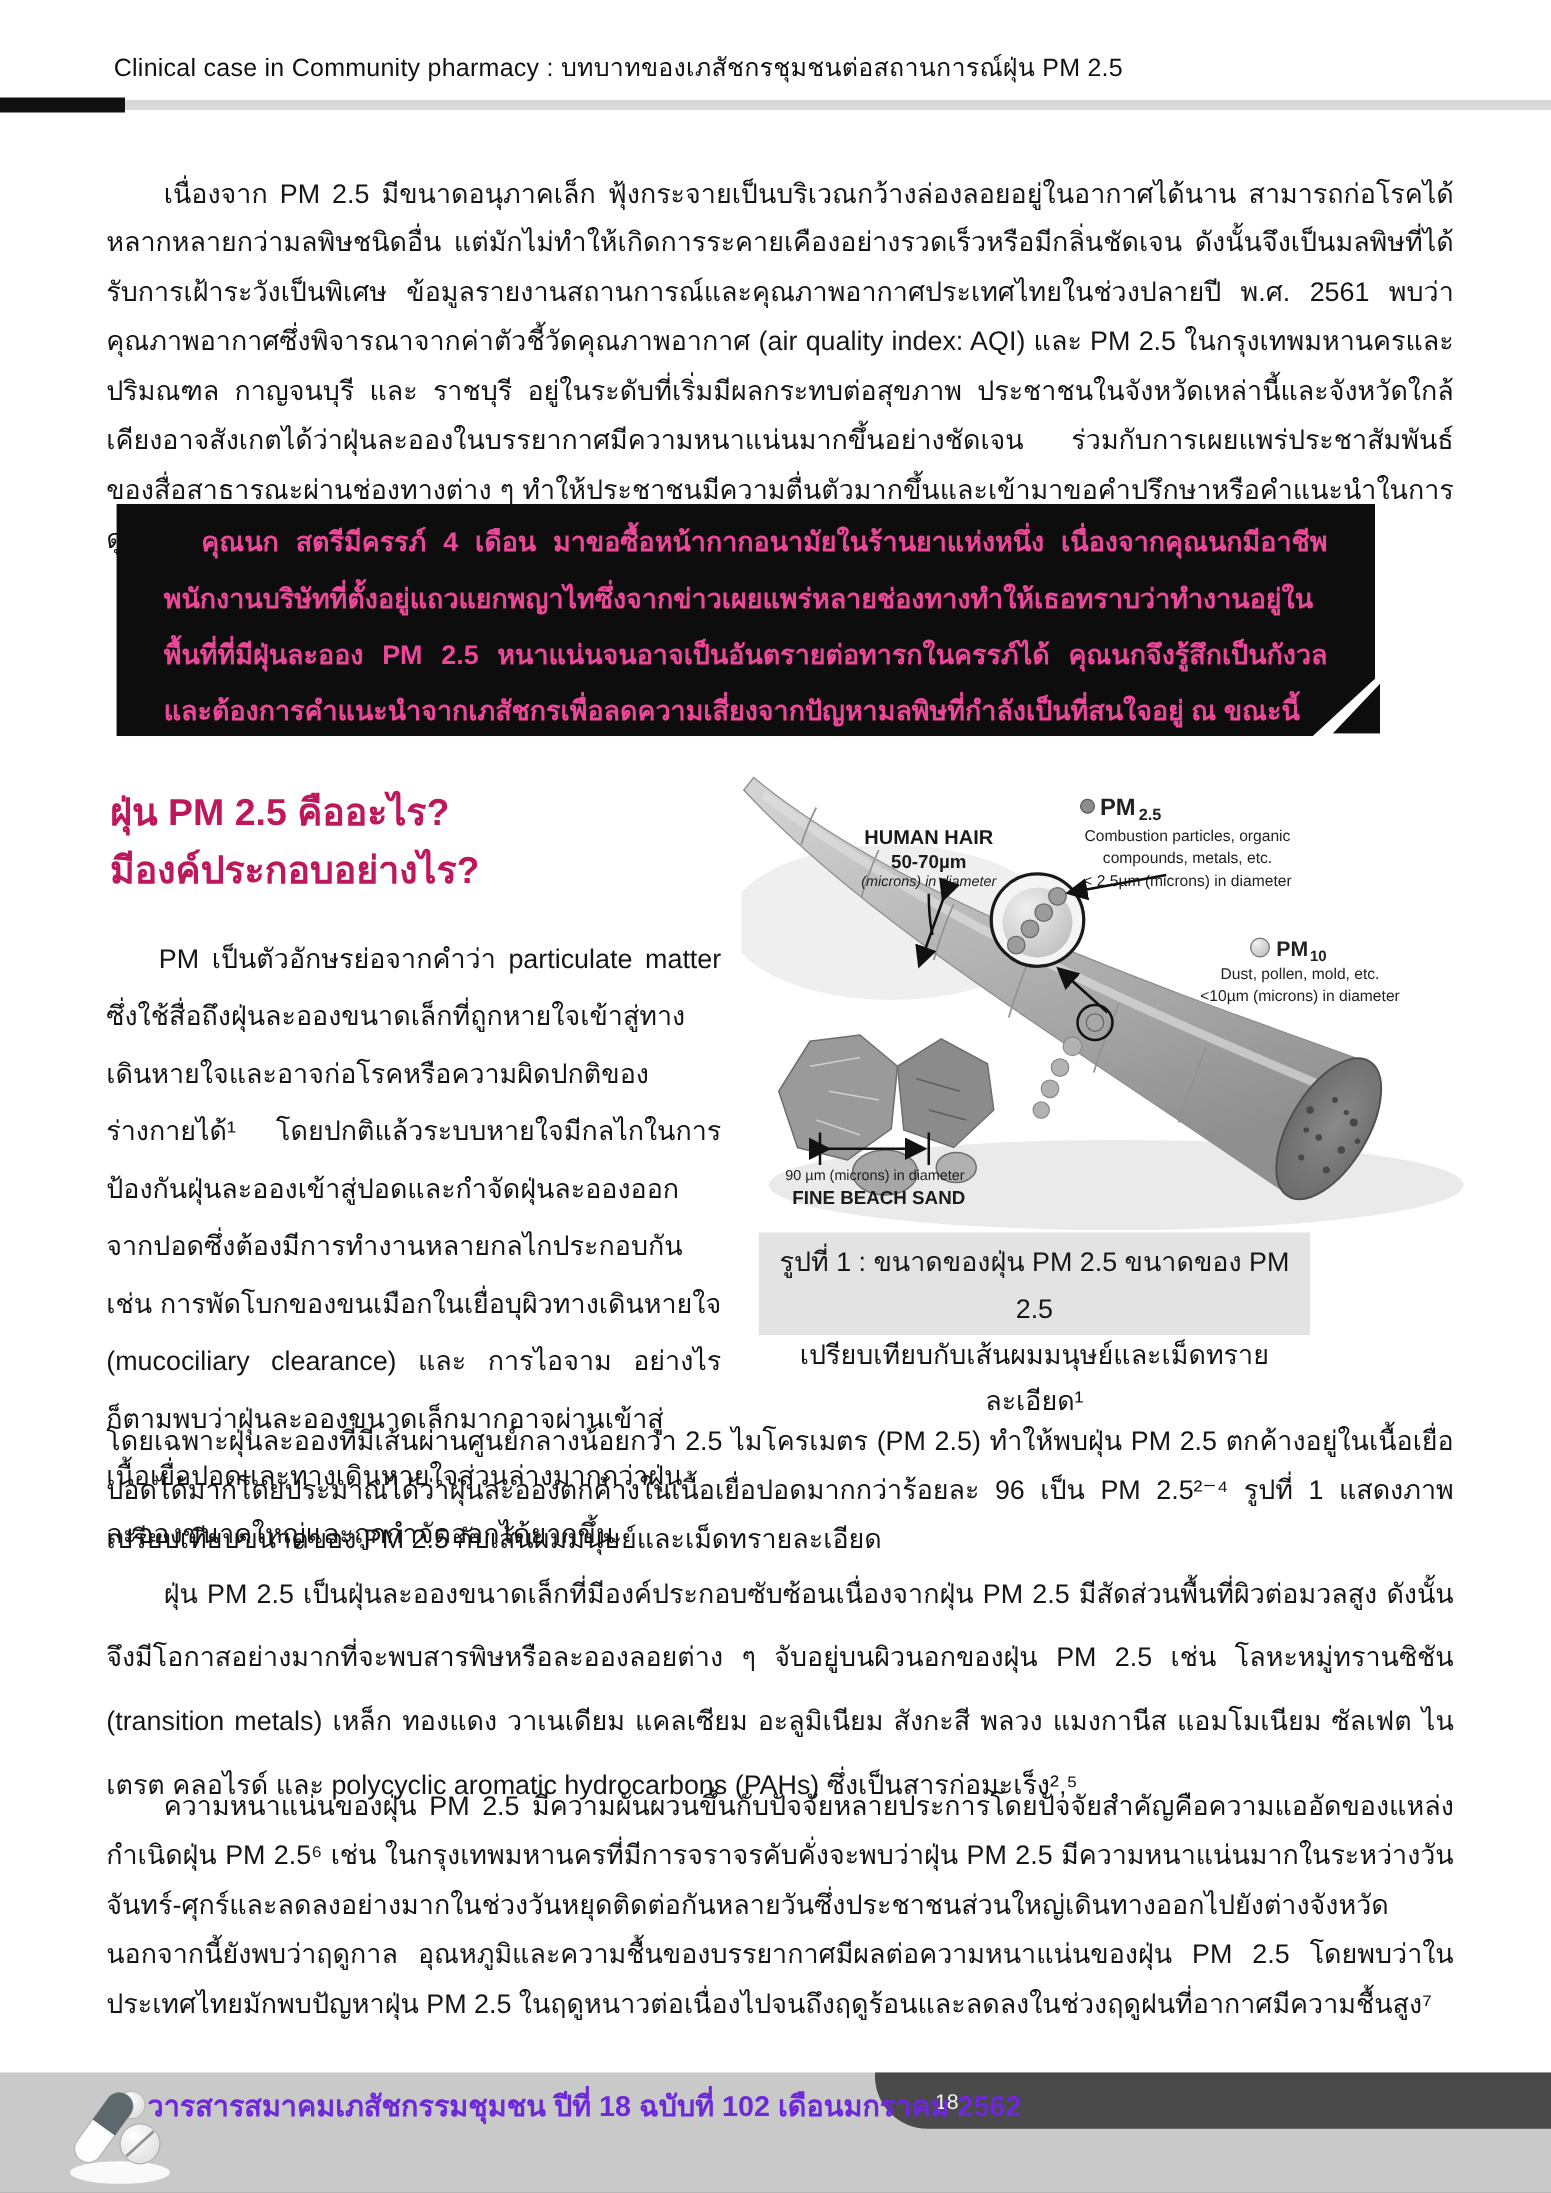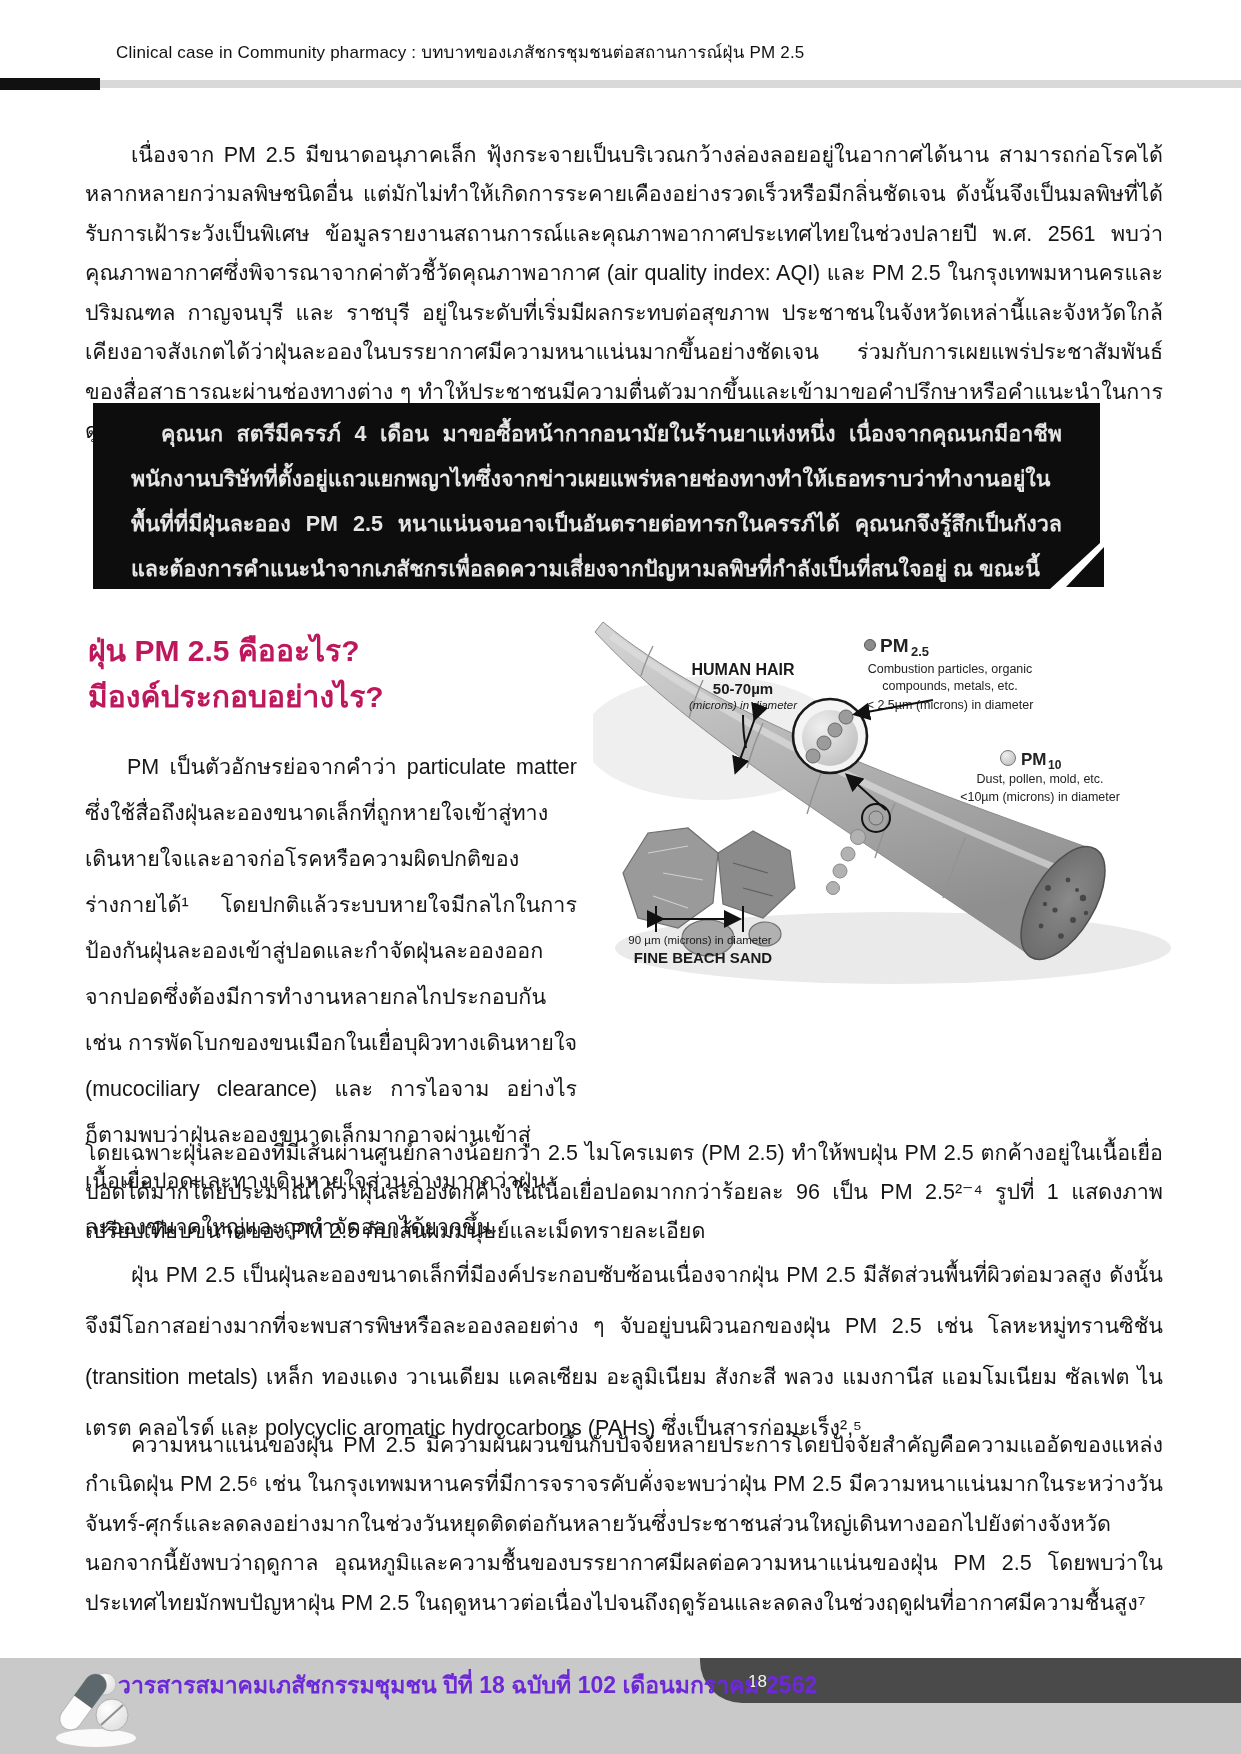--- a/index.html
+++ b/index.html
@@ -3,32 +3,32 @@
 <meta charset="utf-8">
 <style>
   html,body{margin:0;padding:0;background:#808080;}
   .page{
     position:relative;width:1241px;height:1754px;background:#ffffff;
     margin:0 auto;overflow:hidden;
     font-family:"Liberation Sans","DejaVu Sans",sans-serif;color:#1a1a1a;
   }
   .abs{position:absolute;}
   
-  .header-title{left:116px;top:38px;font-size:17px;letter-spacing:.2px;color:#111;}
+  .header-title{left:91px;top:38px;font-size:20px;letter-spacing:.2px;color:#111;}
   .rule-black{left:0;top:78px;width:100px;height:12px;background:#111;}
   .rule-gray{left:100px;top:80px;width:1141px;height:8px;background:#d9d9d9;}
   
   .para{font-size:21.5px;text-align:justify;color:#161616;}
   .p1{left:85px;top:114px;width:1078px;line-height:39.5px;text-indent:46px;}
   .case-box{
     left:93px;top:403px;width:1007px;height:186px;background:#0d0d0d;
     clip-path:polygon(0 0,100% 0,100% calc(100% - 46px),calc(100% - 50px) 100%,0 100%);
   }
   .case-text{
-    margin:0;padding:9px 38px 0 38px;color:#e5e5e5;font-weight:bold;
+    margin:0;padding:9px 38px 0 38px;color:#ec4899;font-weight:bold;
     font-size:21.5px;line-height:45px;text-align:justify;text-indent:30px;
   }
   .case-fold{
     left:1066px;top:547px;width:38px;height:40px;background:#0d0d0d;
     clip-path:polygon(100% 0,100% 100%,0 100%);
   }
   .section-heading{left:88px;top:628px;font-size:30px;font-weight:bold;line-height:46px;color:#be185d;}
   .col-left{left:85px;top:722px;width:492px;line-height:46px;text-indent:42px;}
   .p-continue{left:85px;top:1093px;width:1078px;line-height:39px;margin-top:41px;}
   .p2{left:85px;top:1228px;width:1078px;line-height:51px;text-indent:46px;}
@@ -169,20 +169,24 @@
 
     <g stroke="#111" stroke-width="2">
       <line x1="63" y1="288" x2="63" y2="314"></line>
       <line x1="150" y1="288" x2="150" y2="314"></line>
       <line x1="68" y1="301" x2="145" y2="301" marker-start="url(#arrow)" marker-end="url(#arrow)"></line>
     </g>
     <text x="107" y="326" font-size="11.5" text-anchor="middle" fill="#1a1a1a">90 µm (microns) in diameter</text>
     <text x="110" y="345" font-size="15" font-weight="bold" text-anchor="middle" fill="#1a1a1a">FINE BEACH SAND</text>
   </svg>
 
+  <div class="abs fig-caption">
+    <div>รูปที่ 1 : ขนาดของฝุ่น PM 2.5 ขนาดของ PM 2.5</div>
+    <div>เปรียบเทียบกับเส้นผมมนุษย์และเม็ดทรายละเอียด¹</div>
+  </div>
 
   <p class="abs para p-continue">โดยเฉพาะฝุ่นละอองที่มีเส้นผ่านศูนย์กลางน้อยกว่า 2.5 ไมโครเมตร (PM 2.5) ทำให้พบฝุ่น PM 2.5 ตกค้างอยู่ในเนื้อเยื่อปอดได้มากโดยประมาณได้ว่าฝุ่นละอองตกค้างในเนื้อเยื่อปอดมากกว่าร้อยละ 96 เป็น PM 2.5²⁻⁴ รูปที่ 1 แสดงภาพเปรียบเทียบขนาดของ PM 2.5 กับเส้นผมมนุษย์และเม็ดทรายละเอียด</p>
   <p class="abs para p2">ฝุ่น PM 2.5 เป็นฝุ่นละอองขนาดเล็กที่มีองค์ประกอบซับซ้อนเนื่องจากฝุ่น PM 2.5 มีสัดส่วนพื้นที่ผิวต่อมวลสูง ดังนั้นจึงมีโอกาสอย่างมากที่จะพบสารพิษหรือละอองลอยต่าง ๆ จับอยู่บนผิวนอกของฝุ่น PM 2.5 เช่น โลหะหมู่ทรานซิชัน (transition metals) เหล็ก ทองแดง วาเนเดียม แคลเซียม อะลูมิเนียม สังกะสี พลวง แมงกานีส แอมโมเนียม ซัลเฟต ไนเตรต คลอไรด์ และ polycyclic aromatic hydrocarbons (PAHs) ซึ่งเป็นสารก่อมะเร็ง²,⁵</p>
   <p class="abs para p3">ความหนาแน่นของฝุ่น PM 2.5 มีความผันผวนขึ้นกับปัจจัยหลายประการโดยปัจจัยสำคัญคือความแออัดของแหล่งกำเนิดฝุ่น PM 2.5⁶ เช่น ในกรุงเทพมหานครที่มีการจราจรคับคั่งจะพบว่าฝุ่น PM 2.5 มีความหนาแน่นมากในระหว่างวันจันทร์-ศุกร์และลดลงอย่างมากในช่วงวันหยุดติดต่อกันหลายวันซึ่งประชาชนส่วนใหญ่เดินทางออกไปยังต่างจังหวัด นอกจากนี้ยังพบว่าฤดูกาล อุณหภูมิและความชื้นของบรรยากาศมีผลต่อความหนาแน่นของฝุ่น PM 2.5 โดยพบว่าในประเทศไทยมักพบปัญหาฝุ่น PM 2.5 ในฤดูหนาวต่อเนื่องไปจนถึงฤดูร้อนและลดลงในช่วงฤดูฝนที่อากาศมีความชื้นสูง⁷</p>
 
   <div class="abs footer-band"></div>
   <div class="abs footer-tab"></div>
   <div class="abs page-number">18</div>
   <div class="abs journal-text">วารสารสมาคมเภสัชกรรมชุมชน ปีที่ 18 ฉบับที่ 102 เดือนมกราคม 2562</div>
 

